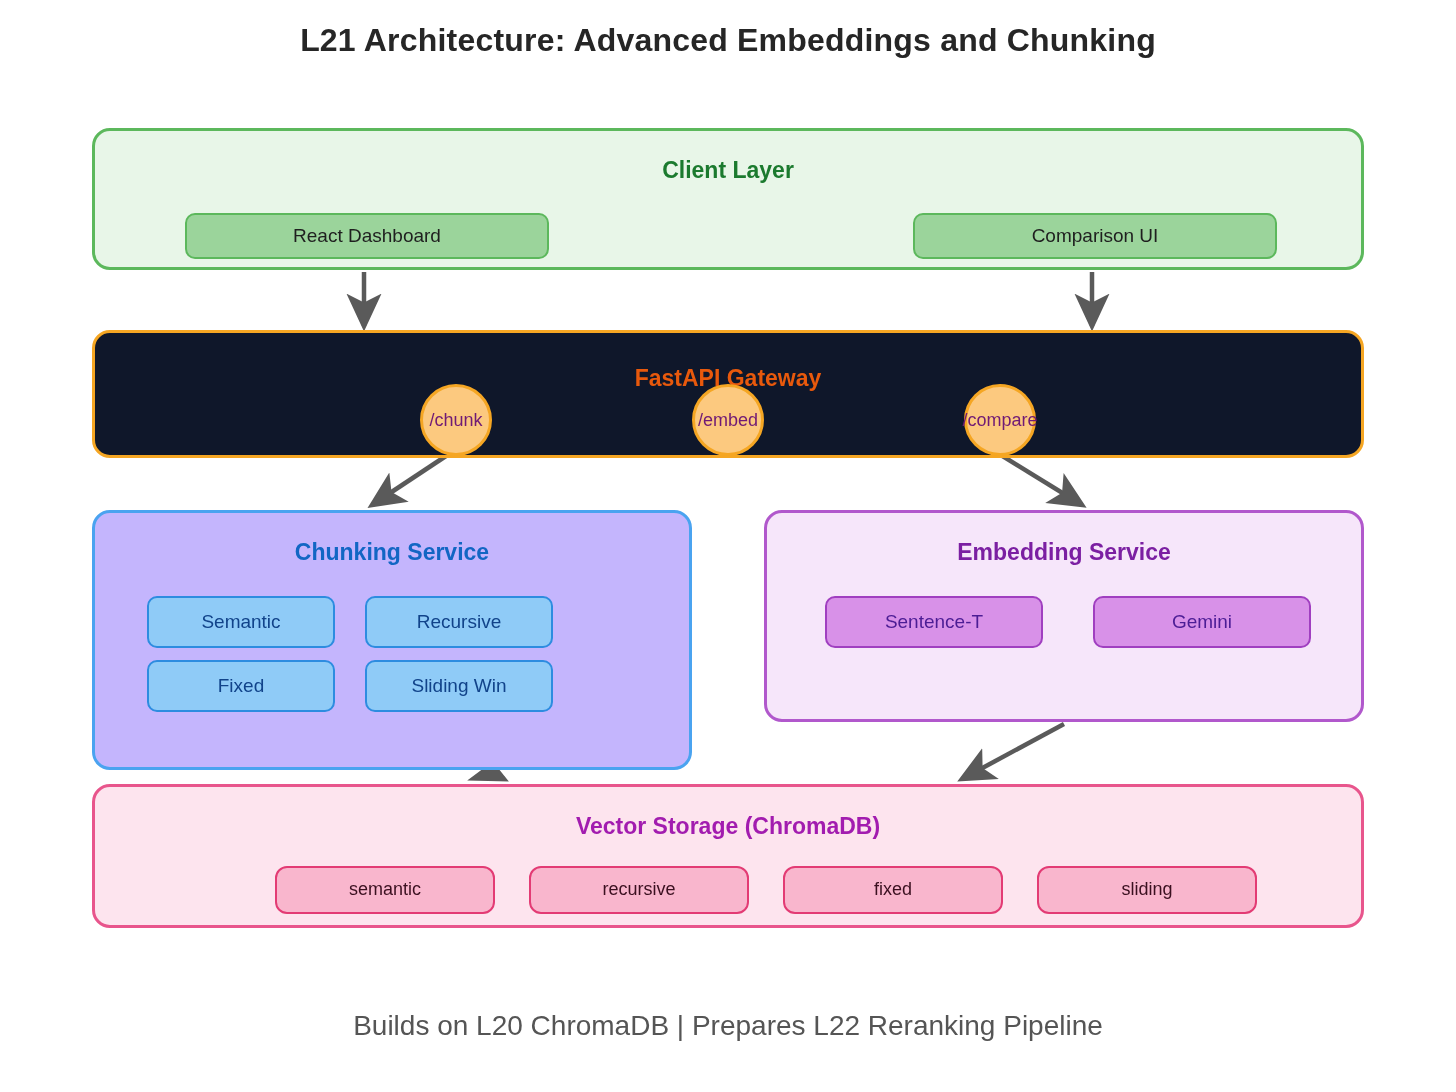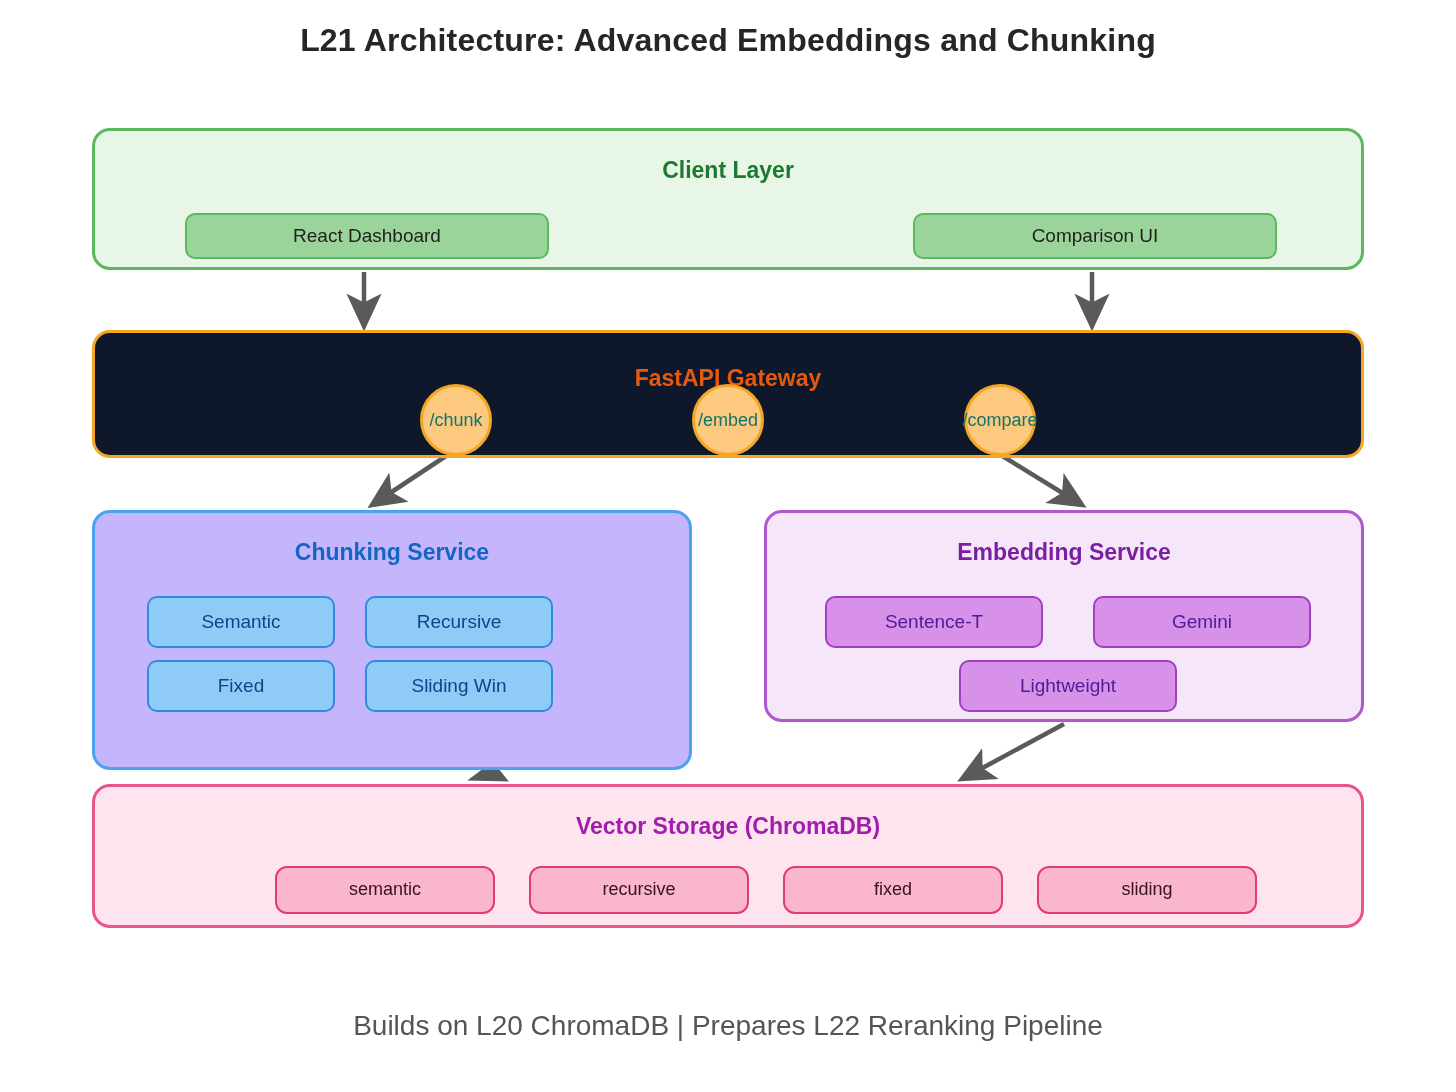--- a/index.html
+++ b/index.html
@@ -102,21 +102,21 @@
     position: absolute;
     width: 72px;
     height: 72px;
     border-radius: 50%;
     background: #fcc97f;
     border: 3px solid #f5a623;
     display: flex;
     align-items: center;
     justify-content: center;
     font-size: 18px;
-    color: #0f766e;
+    color: #701a75;
     white-space: nowrap;
     overflow: visible;
   }
   #endpoint-chunk   { left: 420px; top: 384px; }
   #endpoint-embed   { left: 692px; top: 384px; }
   #endpoint-compare { left: 964px; top: 384px; }
 
   
   #chunking-layer {
     left: 92px; top: 510px; width: 600px; height: 260px;
@@ -222,21 +222,20 @@
     <div class="node" id="node-semantic">Semantic</div>
     <div class="node" id="node-recursive">Recursive</div>
     <div class="node" id="node-fixed">Fixed</div>
     <div class="node" id="node-sliding-win">Sliding Win</div>
   </div>
 
   <div class="layer" id="embedding-layer">
     <div class="layer-title">Embedding Service</div>
     <div class="node" id="node-sentence-t">Sentence-T</div>
     <div class="node" id="node-gemini">Gemini</div>
-    <div class="node" id="node-lightweight">Lightweight</div>
   </div>
 
   <div class="layer" id="storage-layer">
     <div class="layer-title">Vector Storage (ChromaDB)</div>
     <div class="node" id="node-coll-semantic">semantic</div>
     <div class="node" id="node-coll-recursive">recursive</div>
     <div class="node" id="node-coll-fixed">fixed</div>
     <div class="node" id="node-coll-sliding">sliding</div>
   </div>
 

